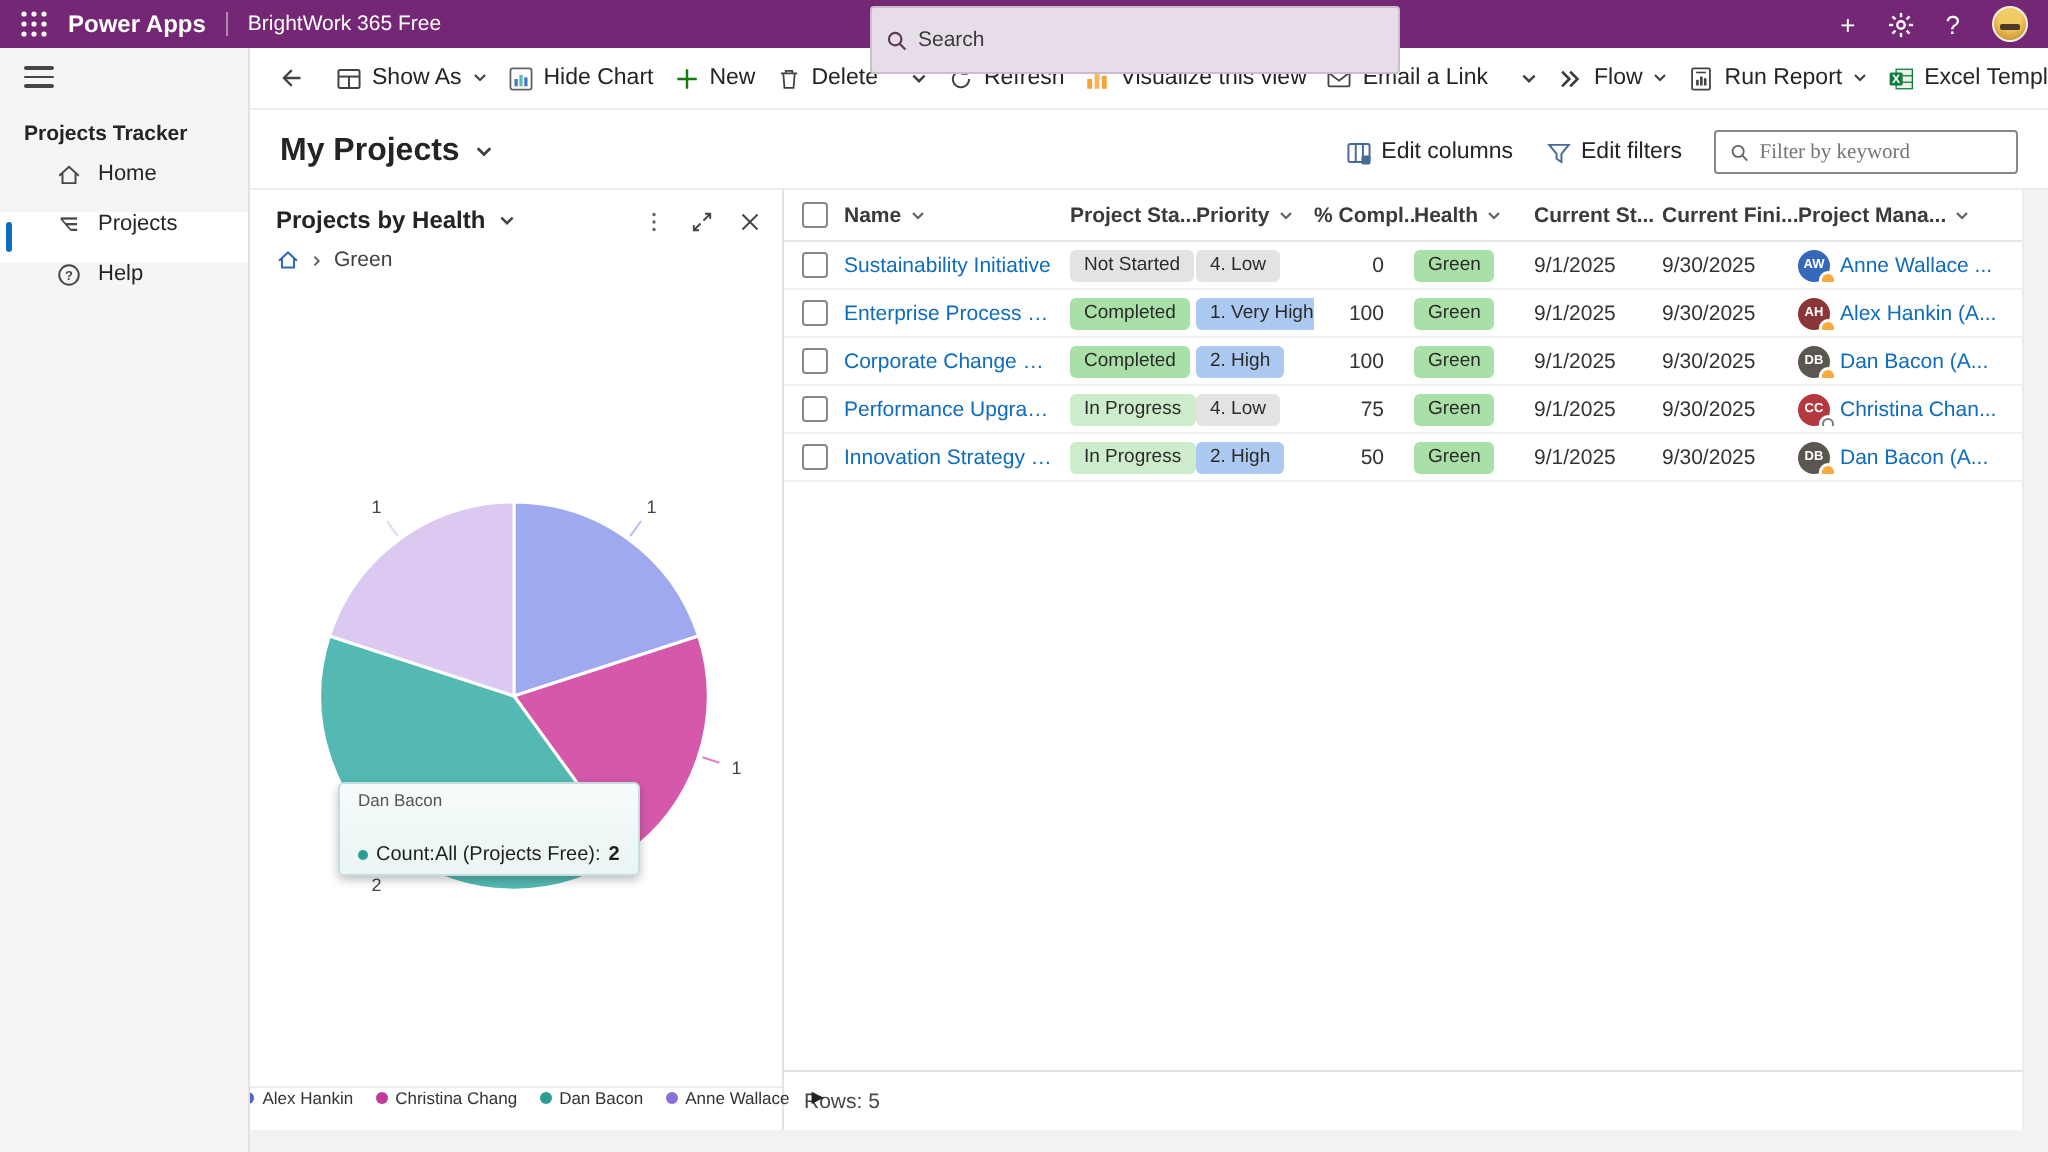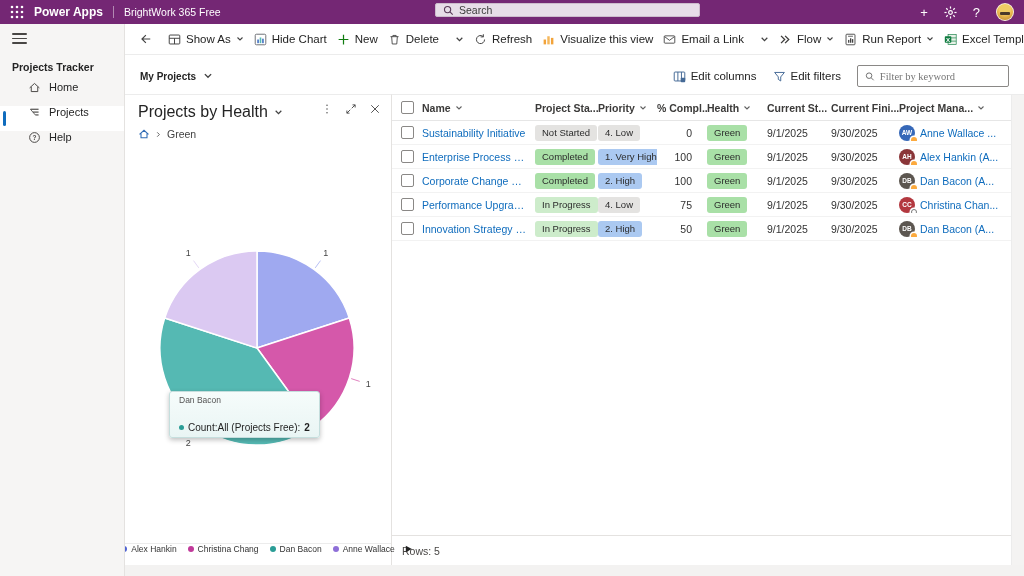--- a/index.html
+++ b/index.html
@@ -5,21 +5,21 @@
   *{box-sizing:border-box;margin:0;padding:0}
   html,body{width:1024px;height:576px;overflow:hidden}
   body{font-family:"Liberation Sans","DejaVu Sans",sans-serif;background:#fff;color:#242424;position:relative;font-size:12px}
   svg{display:block}
 
   
   .topbar{position:absolute;left:0;top:0;right:0;height:24px;background:#742774;display:flex;align-items:center;padding:0 10px;color:#fff;z-index:20}
   .brand{font-size:12px;font-weight:700;margin-left:10px;white-space:nowrap}
   .envdiv{width:1px;height:12px;background:rgba(255,255,255,.45);margin:0 10px}
   .envname{font-size:10.5px;white-space:nowrap}
-  .topsearch{position:absolute;left:435px;top:3px;width:265px;height:14px;background:#e7dde8;border:1px solid #cdbccd;border-radius:2px;display:flex;align-items:center;gap:5px;padding:0 7px;color:#3b3b3b;font-size:10.5px}
+  .topsearch{position:absolute;left:435px;top:3px;width:265px;height:34px;background:#e7dde8;border:1px solid #cdbccd;border-radius:2px;display:flex;align-items:center;gap:5px;padding:0 7px;color:#3b3b3b;font-size:10.5px}
   .topright{margin-left:auto;display:flex;align-items:center;gap:16px}
   .topglyph{font-size:13px;line-height:1;cursor:pointer}
   .avatar-top{width:18px;height:18px;border-radius:50%;background:radial-gradient(circle at 50% 30%,#f0cc64 0 40%,#e8b64c 55%,#b5812f);border:1px solid rgba(255,255,255,.8);position:relative;cursor:pointer}
   .avatar-top::after{content:"";position:absolute;left:3px;right:3px;top:8px;height:2.5px;background:#4a3a2a;border-radius:1px}
 
   
   .sidebar{position:absolute;left:0;top:24px;width:125px;bottom:0;background:#f6f5f4;border-right:1px solid #e4e2e0;z-index:5}
   .hamburger{margin:9px 0 0 12px;width:15px;cursor:pointer}
   .hamburger span{display:block;height:1.6px;background:#484644;margin:3px 0;border-radius:1px}
   .navheader{font-size:10.5px;font-weight:700;color:#242424;margin:17px 0 8px 12px}
@@ -28,29 +28,29 @@
   .navitem.selected::before{content:"";position:absolute;left:3px;top:5px;bottom:5px;width:3px;border-radius:2px;background:#0f6cbd}
 
   
   .cmdbar{position:absolute;left:125px;top:24px;right:0;height:31px;background:#fff;border-bottom:1px solid #ececec;display:flex;align-items:center;padding:0 8px;color:#242424;z-index:6}
   .cmditem{display:flex;align-items:center;gap:5px;padding:4px 5px;border-radius:2px;white-space:nowrap;font-size:11.5px;cursor:pointer}
   .cmdsep{width:1px;height:16px;background:#dcdcdc;margin:0 3px}
   .chev{flex:none}
 
   
   .viewheader{position:absolute;left:125px;top:58px;right:0;height:36px;background:#fff;display:flex;align-items:center;padding:0 15px;z-index:6}
-  .viewtitle{font-size:10px;font-weight:700;display:flex;align-items:center;gap:7px;cursor:pointer}
+  .viewtitle{font-size:16px;font-weight:700;display:flex;align-items:center;gap:7px;cursor:pointer}
   .vh-right{margin-left:auto;display:flex;align-items:center;gap:16px;font-size:11.5px}
   .vh-btn{display:flex;gap:5px;cursor:pointer}
   .filterbox{width:152px;height:22px;border:1px solid #8a8886;border-radius:2px;display:flex;align-items:center;gap:5px;padding:0 7px;background:#fff}
   .filterbox input{border:none;outline:none;width:100%;font-size:10.5px;font-family:Liberation Serif, serif;color:#242424;background:transparent}
 
   
   .chartpanel{position:absolute;left:125px;top:94px;width:267px;height:471px;background:#fff;border-right:1px solid #e4e2e0;border-top:1px solid #ececec;z-index:4}
-  .cp-header{display:flex;align-items:flex-start;padding:8px 10px 3px 13px;font-size:16px;font-weight:400}
+  .cp-header{display:flex;align-items:flex-end;padding:8px 10px 3px 13px;font-size:12px;font-weight:700}
   .cp-title{display:flex;align-items:center;gap:6px;cursor:pointer}
   .cp-icons{margin-left:auto;display:flex;align-items:center;gap:12px;color:#424242}
   .cp-icons > *{cursor:pointer}
   .cp-breadcrumb{display:flex;align-items:center;gap:5px;padding:4px 13px 0;font-size:10.5px;color:#424242}
   .pie-wrap{position:absolute;left:0;top:44px;width:266px;height:400px}
   .cp-tooltip{position:absolute;left:44px;top:296px;background:linear-gradient(#f6fcfb,#e9f5f4);border:1px solid #c5dedd;border-radius:3px;box-shadow:0 2px 5px rgba(0,0,0,.25);padding:3px 9px 4px;z-index:8}
   .tt1{font-size:8.5px;color:#555}
   .tt2{font-size:10px;color:#1f1f1f;margin-top:17px;display:flex;align-items:center;gap:4px;white-space:nowrap}
   .tt-dot{width:5px;height:5px;border-radius:50%;background:#2a9d96;flex:none}
   .cp-legend{position:absolute;left:0;right:0;bottom:0;height:22px;border-top:1px solid #ececec;display:flex;align-items:flex-start;justify-content:center;gap:11px;font-size:8.5px;color:#333;background:#fff}

